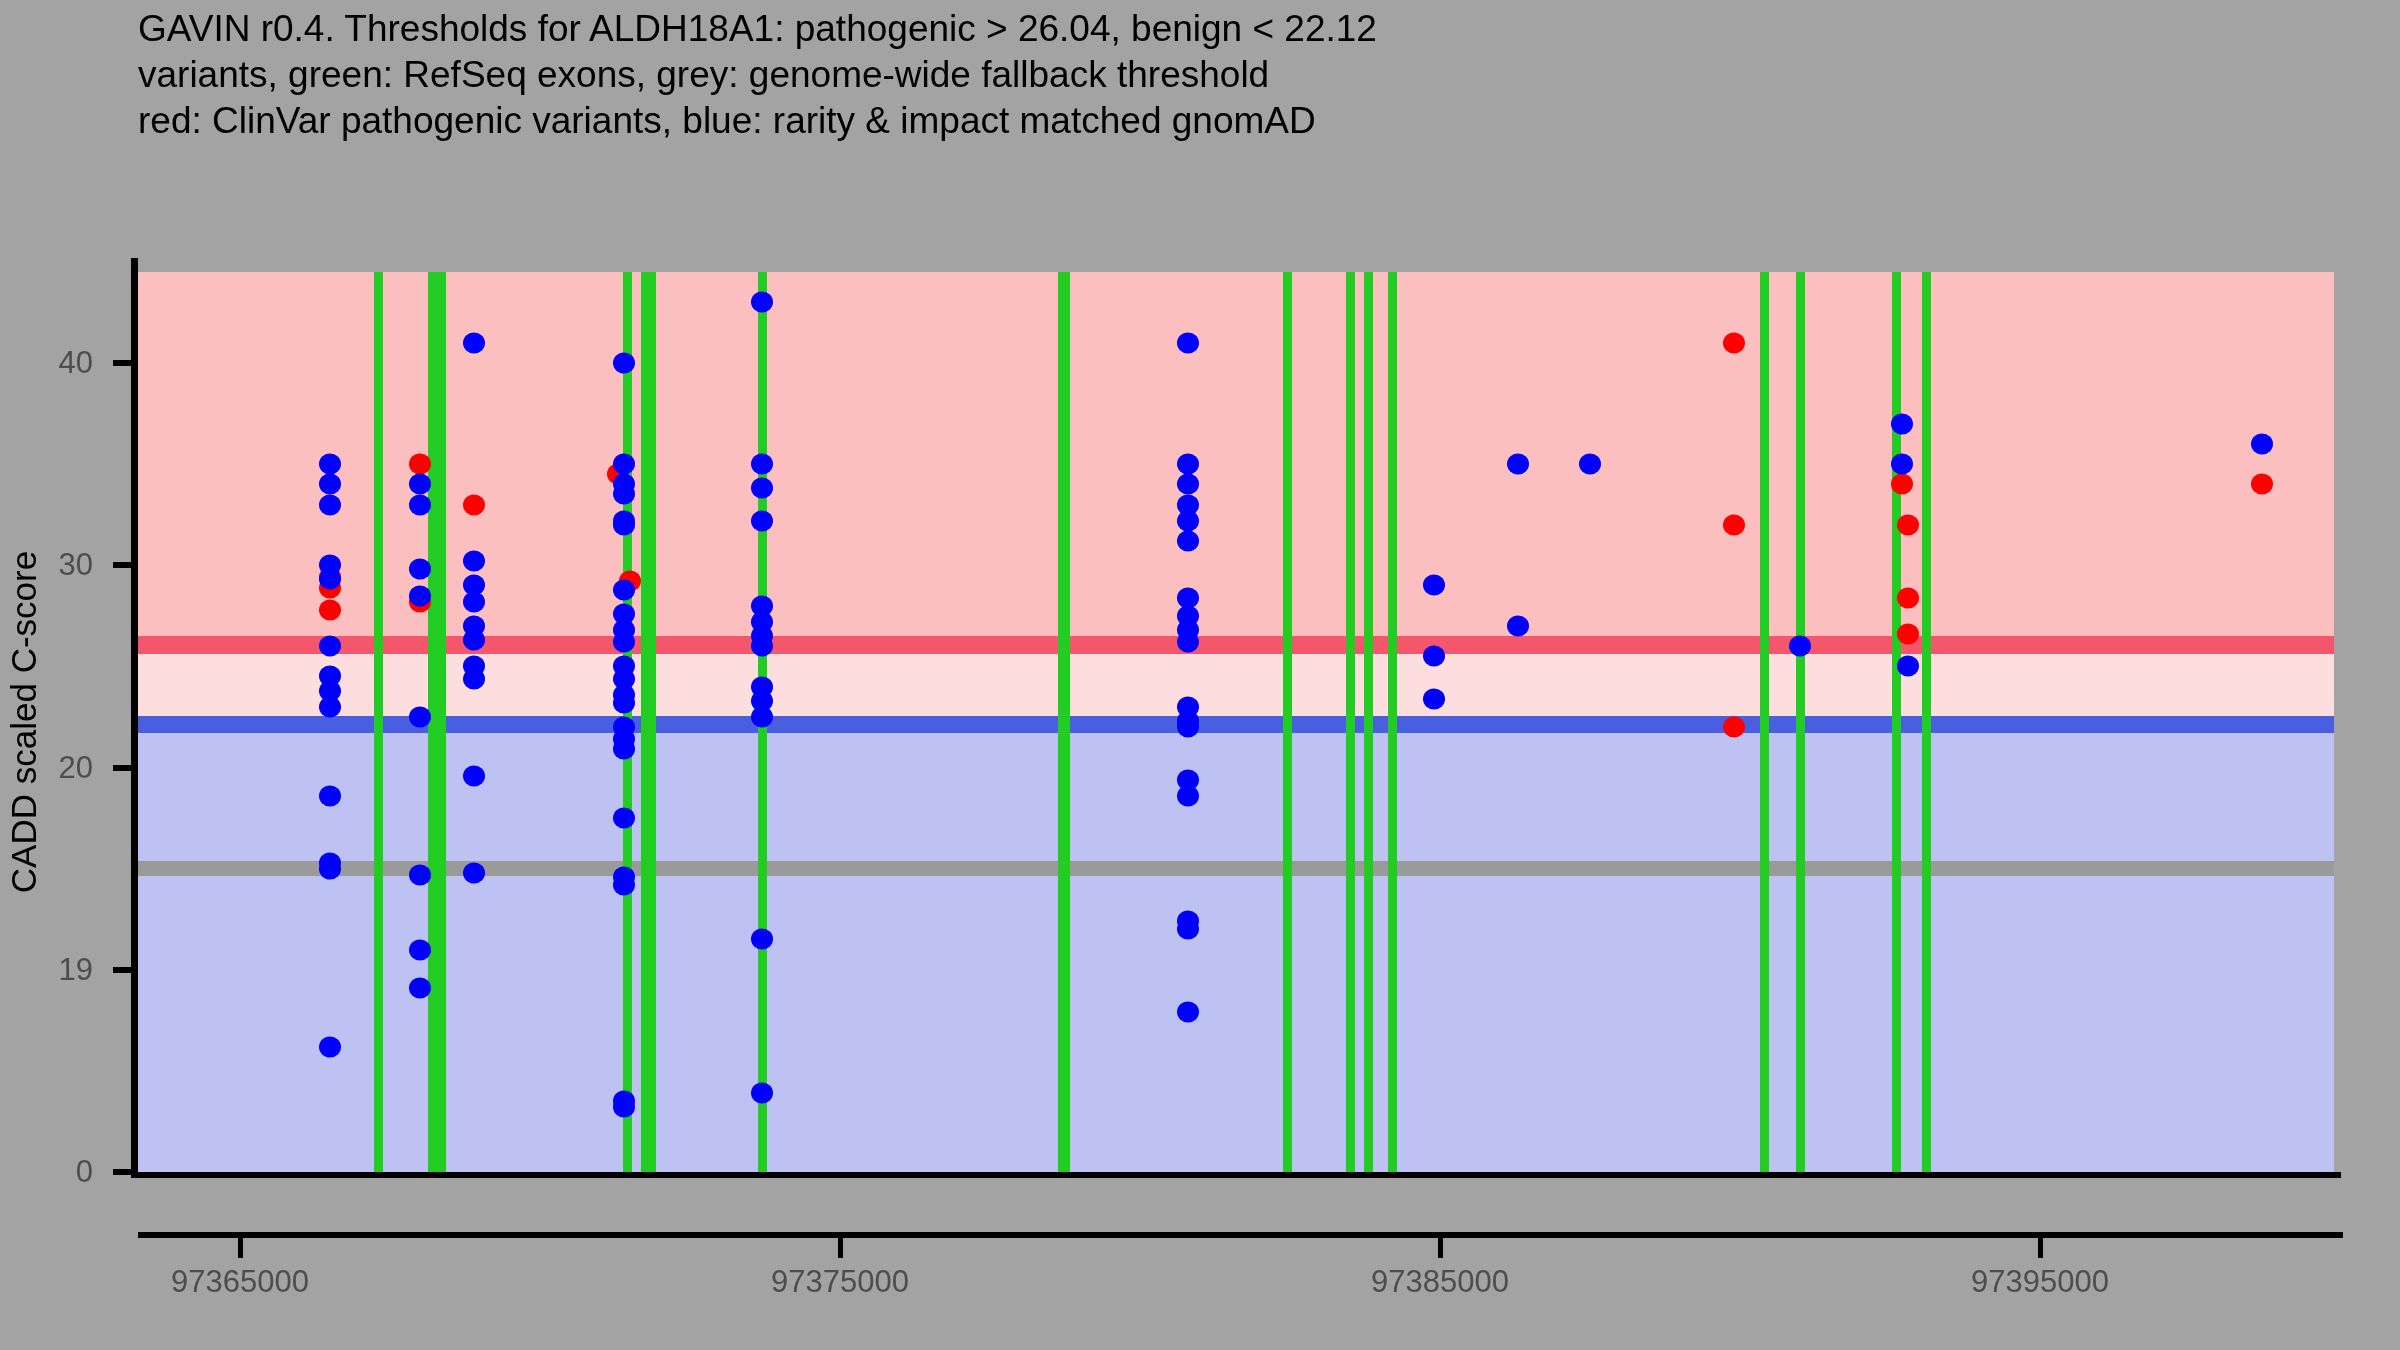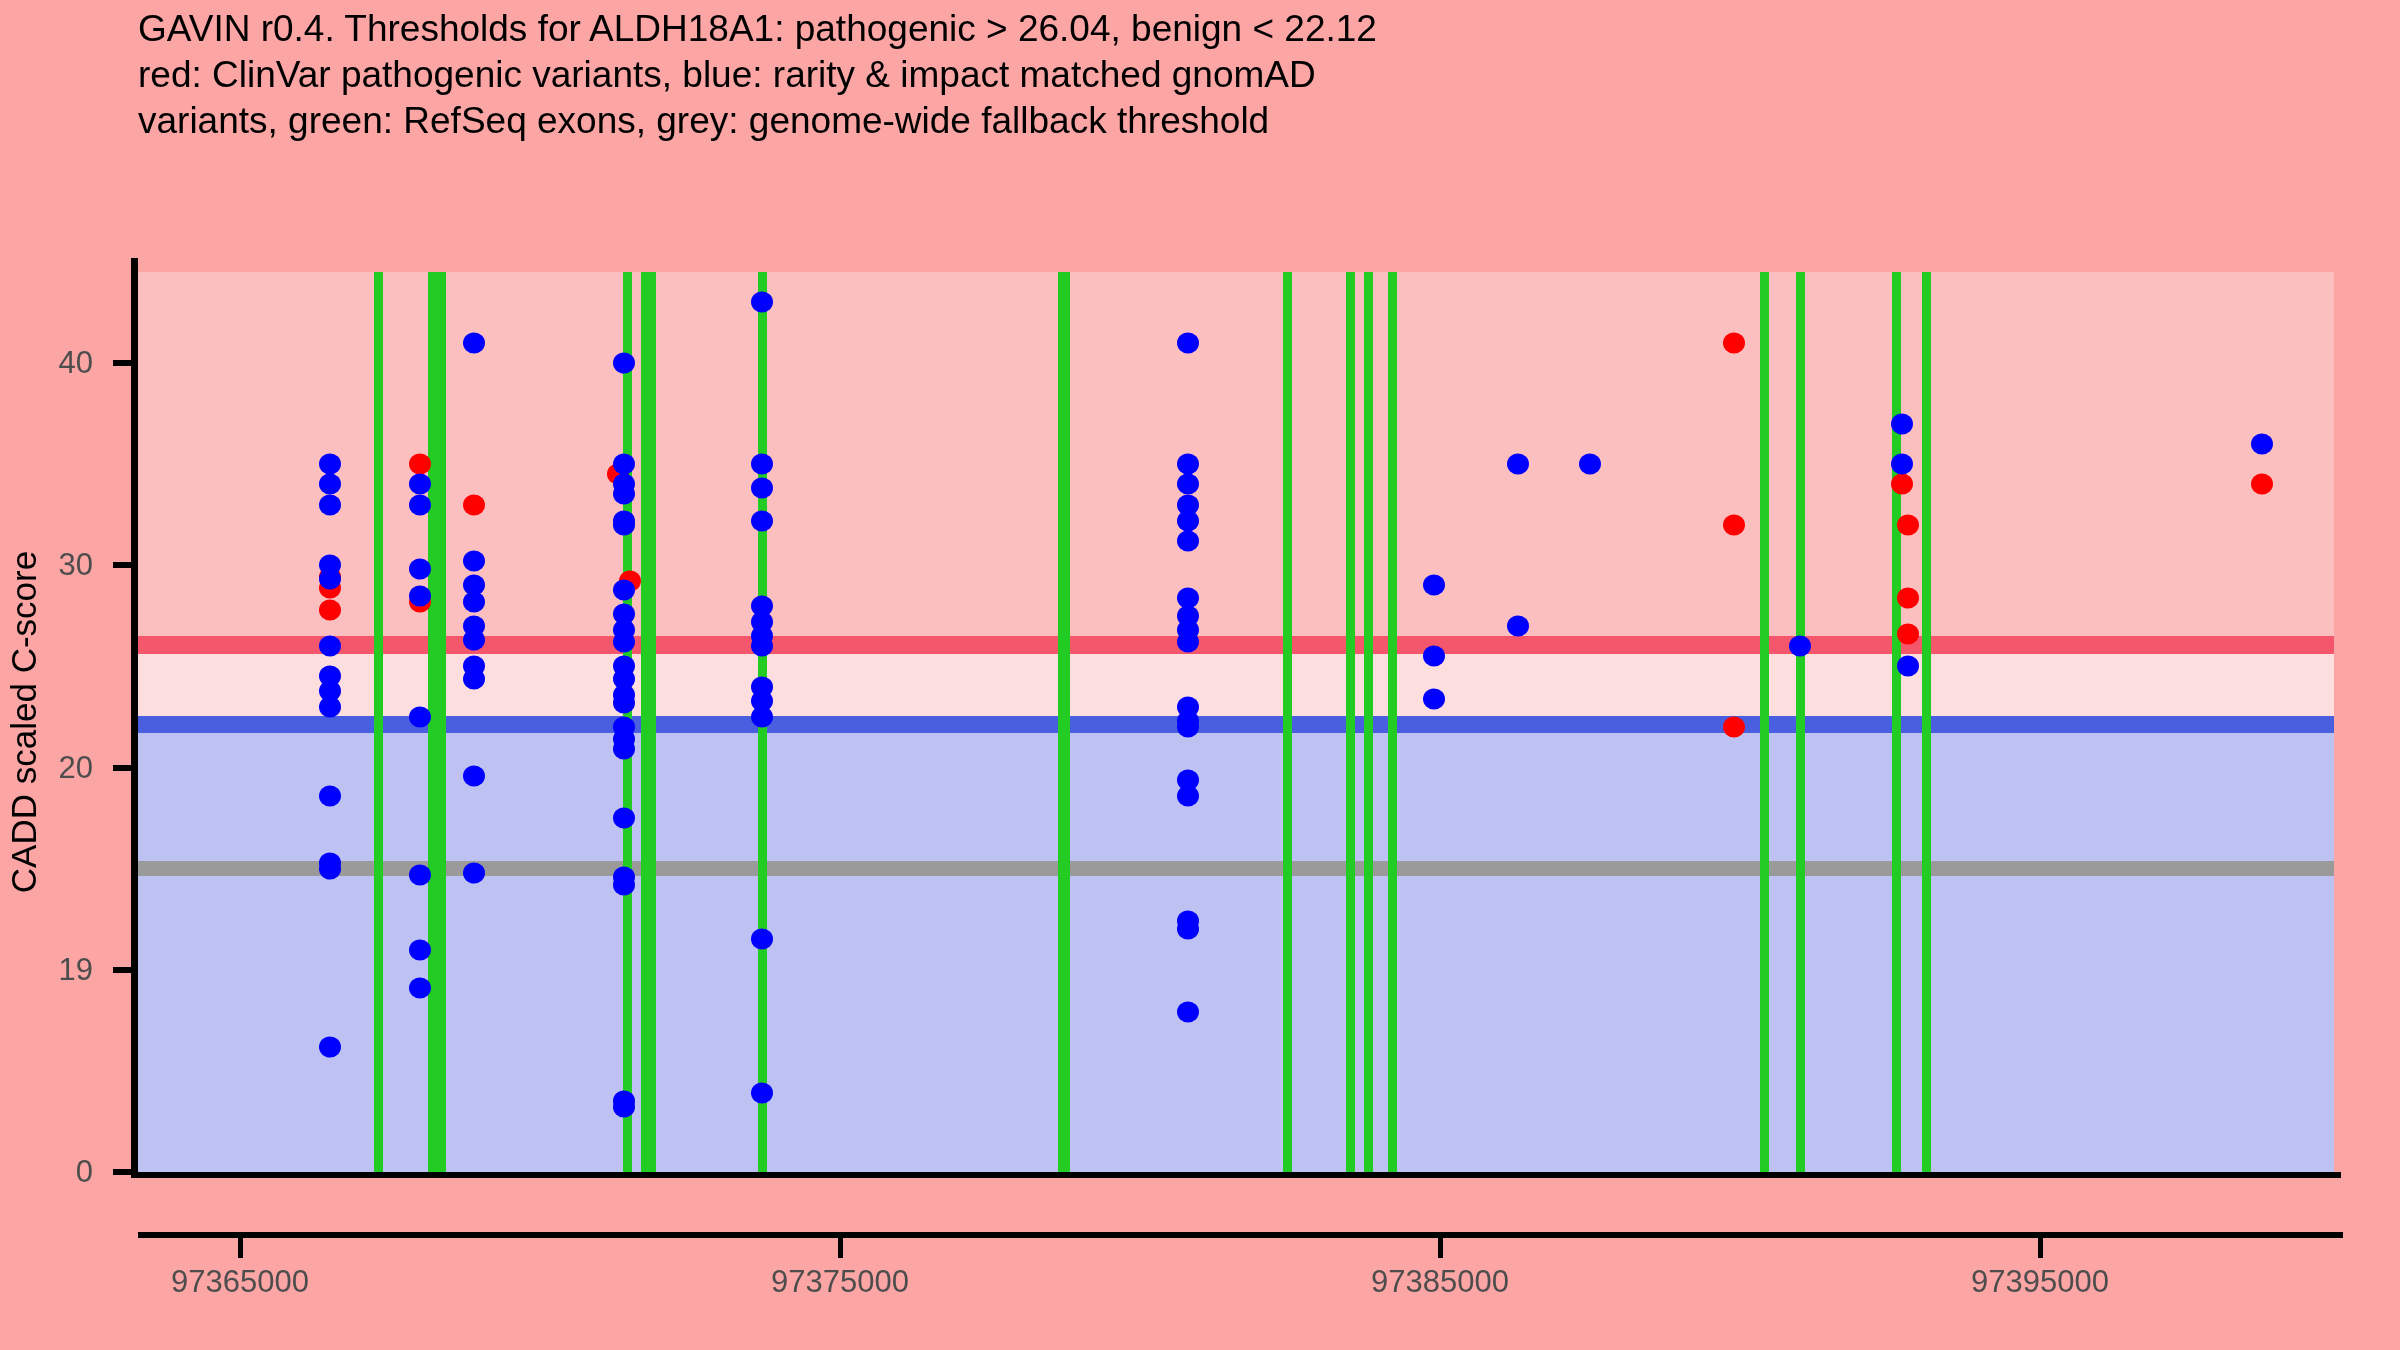--- a/index.html
+++ b/index.html
@@ -10,21 +10,21 @@
   body {
     width: 2400px;
     height: 1350px;
     font-family: "Liberation Sans", sans-serif;
     overflow: hidden;
   }
   #root {
     position: relative;
     width: 2400px;
     height: 1350px;
-    background: #fca5a5;
+    background: #a3a3a3;
   }
 
   
   #title-block {
     position: absolute;
     left: 138px;
     top: 6px;
     width: 2100px;
   }
   .title-line {
@@ -147,22 +147,22 @@
     white-space: pre;
   }
 </style>
 </head>
 <body>
 
 <div id="root">
 
   <div id="title-block">
     <div class="title-line">GAVIN r0.4. Thresholds for ALDH18A1: pathogenic &gt; 26.04, benign &lt; 22.12</div>
+    <div class="title-line">variants, green: RefSeq exons, grey: genome-wide fallback threshold</div>
     <div class="title-line">red: ClinVar pathogenic variants, blue: rarity &amp; impact matched gnomAD</div>
-    <div class="title-line">variants, green: RefSeq exons, grey: genome-wide fallback threshold</div>
   </div>
 
   <div id="plot-frame">
     <div id="plot-panel">
       <div id="bands-layer">
           <div class="band" style="top: 0px; height: 373.348px; background: rgb(252, 191, 191);"></div>
           <div class="band" style="top: 364.045px; height: 18.2022px; background: rgb(244, 86, 107);"></div>
           <div class="band" style="top: 382.247px; height: 70.382px; background: rgb(253, 222, 222);"></div>
           <div class="band" style="top: 443.933px; height: 17.191px; background: rgb(74, 95, 224);"></div>
           <div class="band" style="top: 461.124px; height: 438.876px; background: rgb(190, 194, 242);"></div>

